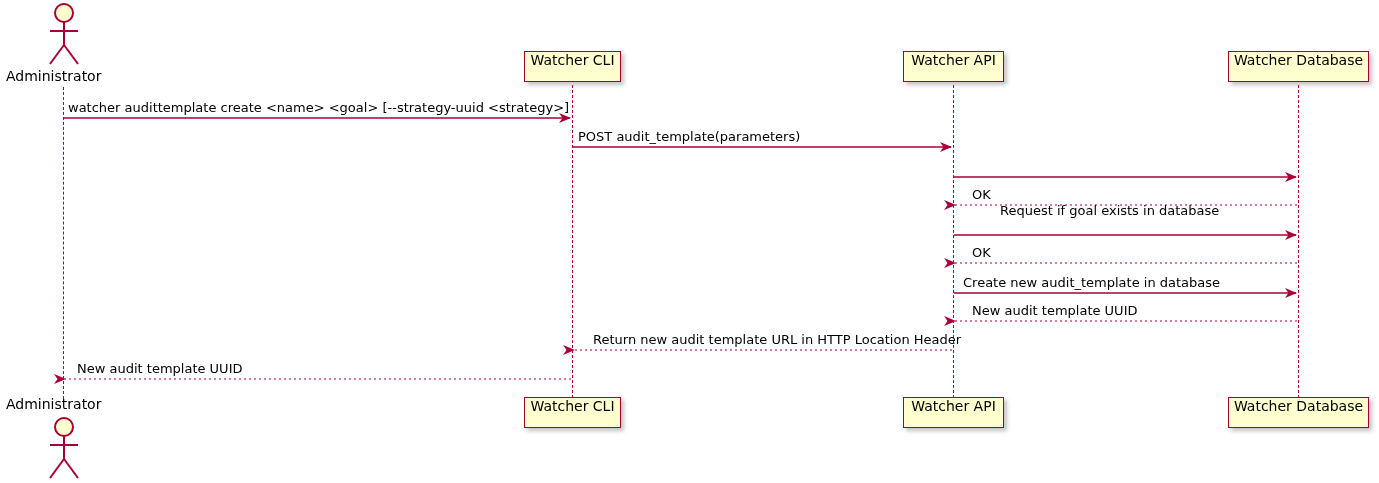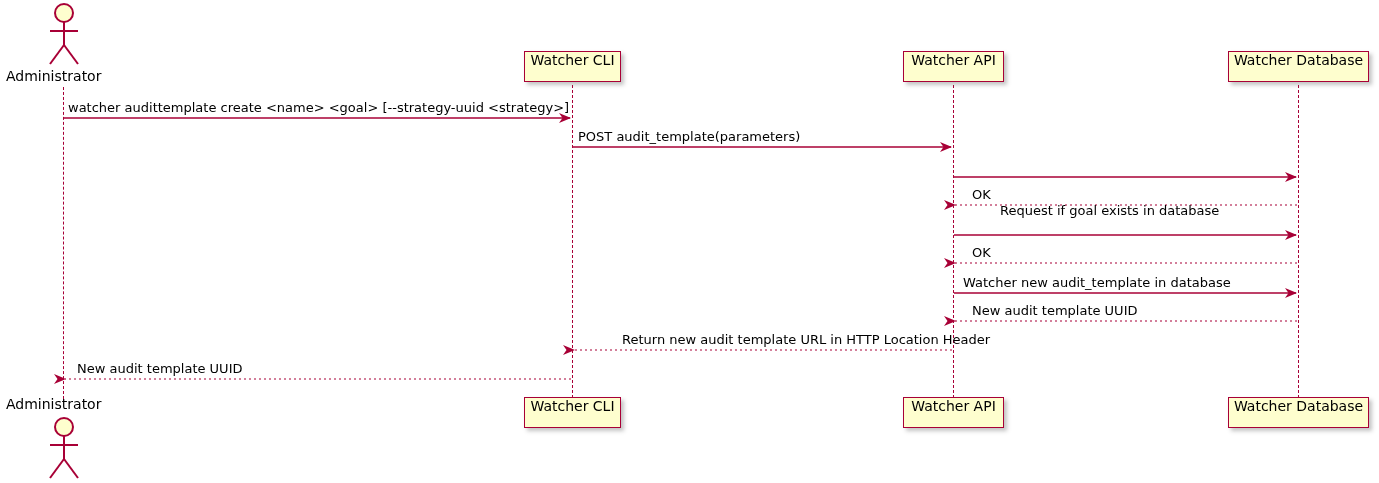--- a/index.html
+++ b/index.html
@@ -156,21 +156,21 @@
 
   <div class="msg-label" style="left:578px; top:129px;">POST audit_template(parameters)</div>
 
   <div class="msg-label" style="left:1000px; top:159px;margin-top:44px;">Request if goal exists in database</div>
 
   <div class="msg-label" style="left:972px; top:187px;">OK</div>
 
 
   <div class="msg-label" style="left:972px; top:245px;">OK</div>
 
-  <div class="msg-label" style="left:963px; top:275px;">Watcher new audit_template in database</div>
+  <div class="msg-label" style="left:963px; top:275px;">Create new audit_template in database</div>
 
   <div class="msg-label" style="left:972px; top:303px;">New audit template UUID</div>
 
-  <div class="msg-label" style="left:593px; top:332px;margin-left:29px;">Return new audit template URL in HTTP Location Header</div>
+  <div class="msg-label" style="left:593px; top:332px;">Return new audit template URL in HTTP Location Header</div>
 
   <div class="msg-label" style="left:77px; top:361px;">New audit template UUID</div>
 
 </div>
 
 </body></html>

